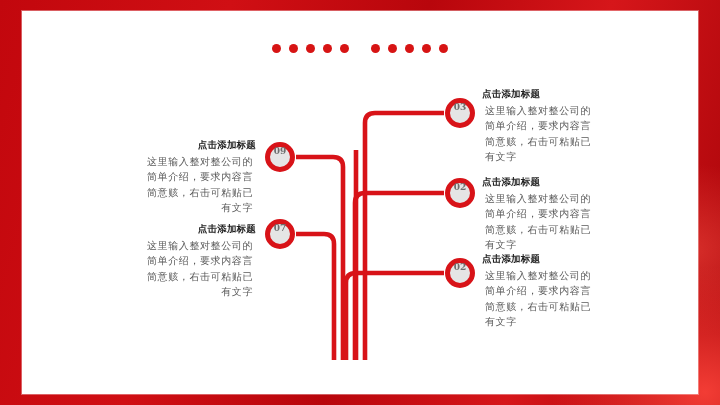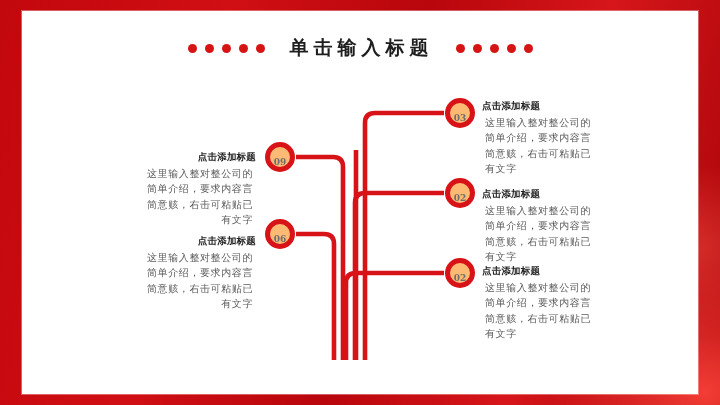--- a/index.html
+++ b/index.html
@@ -82,25 +82,25 @@
     width: 720px;
     height: 405px;
   }
 
   
   .node {
     position: absolute;
     width: 30px;
     height: 30px;
     border-radius: 50%;
-    background: #fdba74;
+    background: #e5e5e5;
     border: 5px solid #d81318;
     box-sizing: border-box;
     display: flex;
-    align-items: flex-end;
+    align-items: flex-start;
     justify-content: center;
   }
   .node-num {
     font-family: "DejaVu Serif", "Liberation Serif", serif;
     font-size: 9px;
     font-weight: bold;
     color: #6e6e6e;
     line-height: 1;
   }
   #node-01 { left: 265px; top: 219px; }
@@ -108,21 +108,21 @@
   #node-03 { left: 445px; top: 98px; }
   #node-04 { left: 445px; top: 178px; }
   #node-05 { left: 445px; top: 258px; }
 
   
   .block {
     position: absolute;
     width: 118px;
   }
   .block h3 {
-    margin: 12px 0 2px 0;
+    margin: 0 0 2px 0;
     font-family: "DejaVu Serif", "Liberation Serif", serif;
     font-size: 9.5px;
     font-weight: bold;
     color: #1f1f1f;
     line-height: 1.15;
     letter-spacing: 0.2px;
   }
   .block p {
     margin: 3px;
     font-family: "DejaVu Sans", "Liberation Sans", sans-serif;
@@ -149,21 +149,20 @@
   <div class="frame-inner"></div>
 
   <div class="title-row">
     <div class="dots">
       <span class="dot"></span>
       <span class="dot"></span>
       <span class="dot"></span>
       <span class="dot"></span>
       <span class="dot"></span>
     </div>
-    <div class="title-text">单击输入标题</div>
     <div class="dots">
       <span class="dot"></span>
       <span class="dot"></span>
       <span class="dot"></span>
       <span class="dot"></span>
       <span class="dot"></span>
     </div>
   </div>
 
   <svg id="diagram" viewBox="0 0 720 405">
@@ -203,21 +202,21 @@
       <polygon points="362,333 368,333 377,360 338,360 341,349"></polygon>
       <polygon points="371,332 377,332 401,360 368,360 366,345"></polygon>
       <polygon points="380,331 386,331 430,360 393,360 388,343"></polygon>
       <polygon points="389,330 395,330 505,340 505,360 420,360"></polygon>
     </g>
 
     <rect x="0" y="360" width="720" height="34" fill="url(#baseGrad)"></rect>
   </svg>
 
   <div class="node" id="node-01">
-    <span class="node-num">06</span>
+    <span class="node-num">07</span>
   </div>
   <div class="node" id="node-02">
     <span class="node-num">09</span>
   </div>
   <div class="node" id="node-03">
     <span class="node-num">03</span>
   </div>
   <div class="node" id="node-04">
     <span class="node-num">02</span>
   </div>

